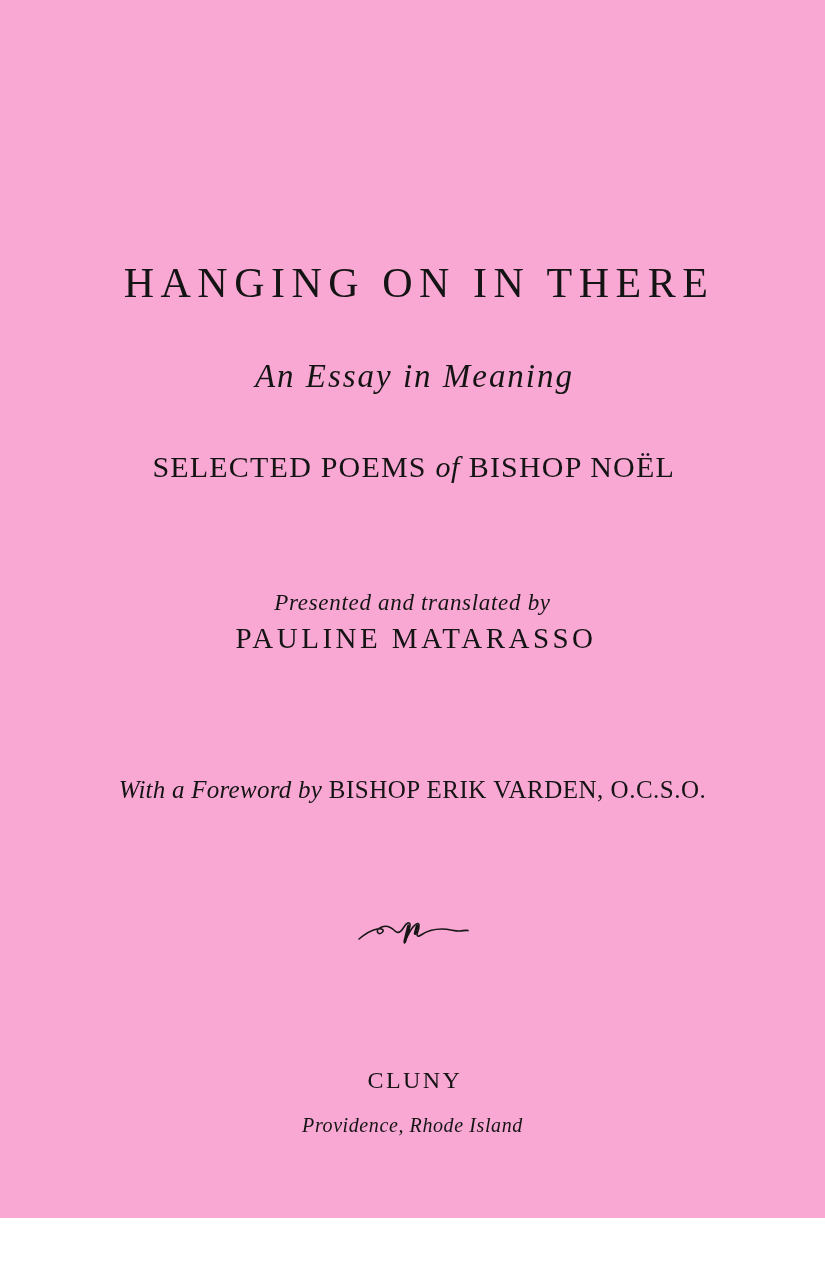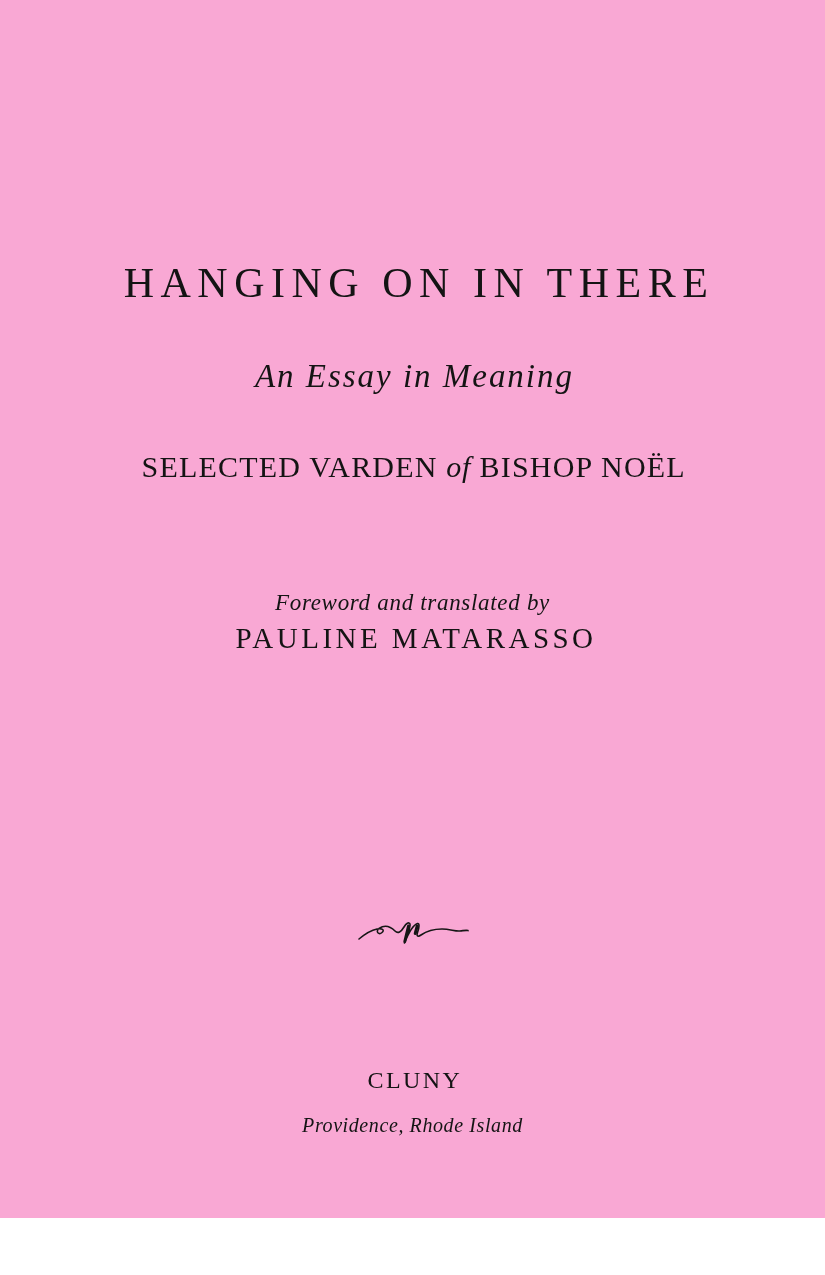--- a/index.html
+++ b/index.html
@@ -92,26 +92,27 @@
 </style>
 </head>
 <body>
 
 <div class="page">
 
   <div class="line book-title">HANGING ON IN THERE</div>
 
   <div class="line book-subtitle">An Essay in Meaning</div>
 
-  <div class="line series-line"><span>SELECTED VARDEN</span> <span class="of-word">of</span> <span>BISHOP NOËL</span></div>
+  <div class="line series-line"><span>SELECTED POEMS</span> <span class="of-word">of</span> <span>BISHOP NOËL</span></div>
 
-  <div class="line translator-byline">Foreword and translated by</div>
+  <div class="line translator-byline">Presented and translated by</div>
 
   <div class="line translator-name">PAULINE MATARASSO</div>
 
+  <div class="line foreword-line"><span class="fw-byline">With a Foreword by</span> <span>BISHOP ERIK VARDEN, O.C.S.O.</span></div>
 
   <svg class="ornament" viewBox="0 0 116 38" xmlns="http://www.w3.org/2000/svg" aria-hidden="true">
     <g fill="none" stroke="#161616" stroke-linecap="round" stroke-linejoin="round">
       <path stroke-width="1.6" d="M4 22 C10 17 17 13 22 12 C27 11 30 13 27 15.5 C24 18 20 15 24 11.5 C29 8 35 9 40 14 C43 17 46 15 49 10 C51 6.5 54 4.5 55 7 C56 9.5 52 19 49.5 26 C54 15 59 7.5 62.5 6.5 C64.5 6 64.5 10 62.5 15.5 C61.3 18.8 62.5 20.5 66 18 C71 14.5 79 12 87 12 C95 12 100 14.5 105 14 C109 13.6 111.5 13 113 13.6"></path>
       <path stroke-width="3" d="M53.5 9 L49.8 24.5 M62.2 9 L60.2 16.5"></path>
     </g>
   </svg>
 
   <div class="line publisher-name">CLUNY</div>
 

